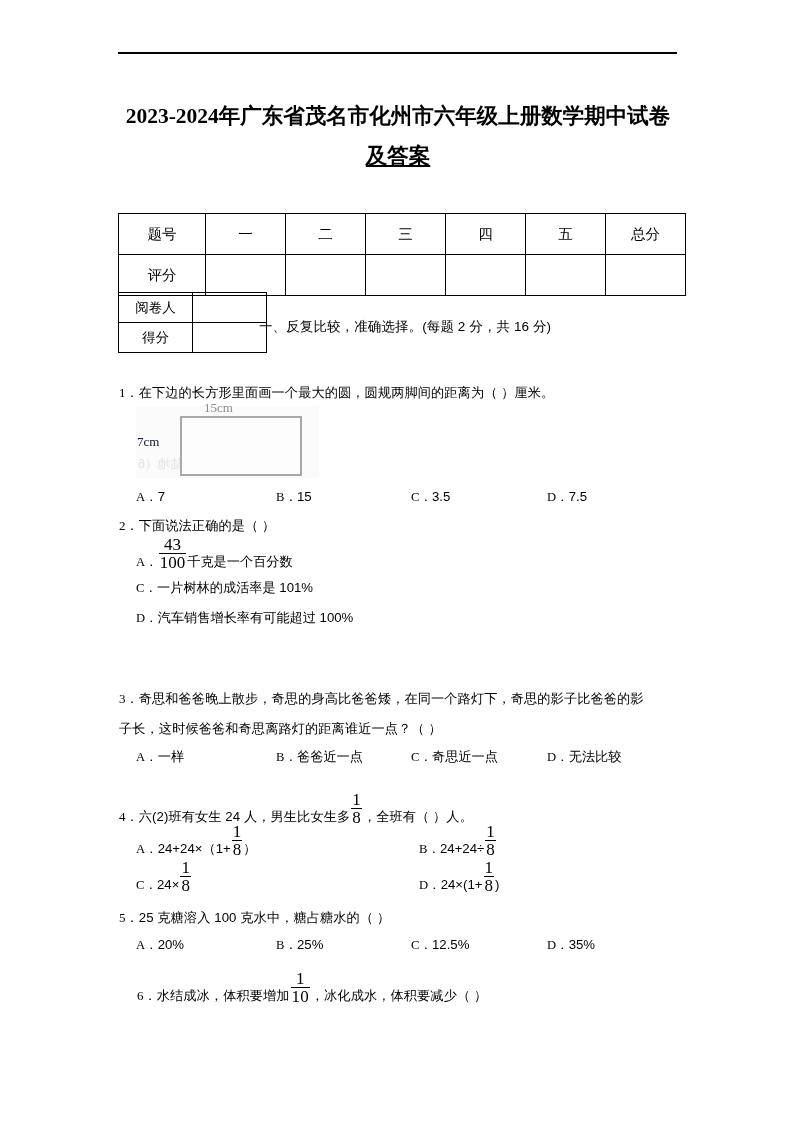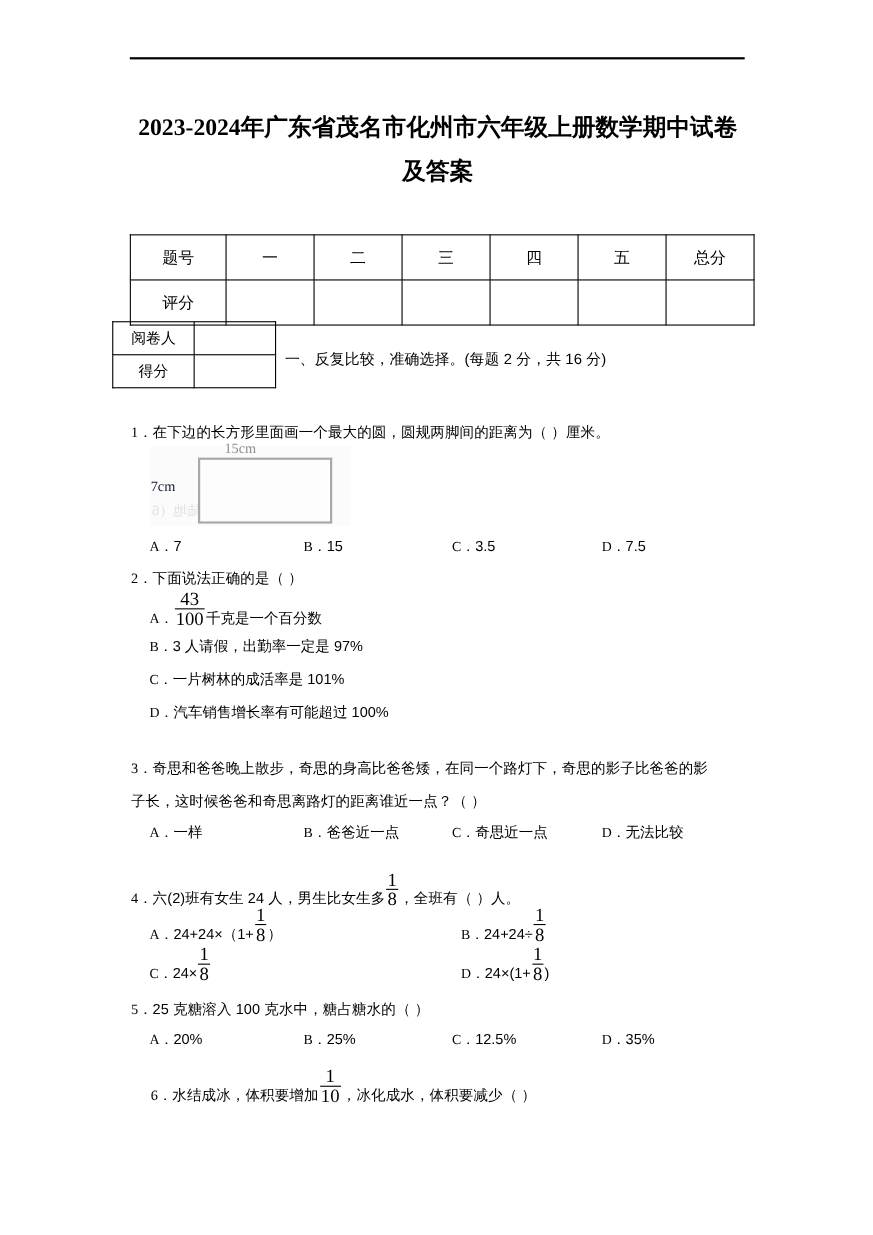--- a/index.html
+++ b/index.html
@@ -39,21 +39,21 @@
     left: 118px;
     top: 96px;
     width: 560px;
     text-align: center;
     font-family: "Liberation Serif", "DejaVu Serif", serif;
     font-weight: bold;
     font-size: 21.5px;
     line-height: 40px;
     letter-spacing: 0px;
   }
-  .doc-title .l2 { display: block; }
+  .doc-title .l2 { display: block; text-decoration: underline; }
 
   
   .id-line {
     position: absolute;
     left: 119px;
     top: 182px;
     font-size: 13.5px;
     font-family: "Liberation Sans", "DejaVu Sans", sans-serif;
     white-space: nowrap;
     letter-spacing: 0.2px;
@@ -85,21 +85,21 @@
     vertical-align: middle;
     font-size: 14.5px;
     font-family: Liberation Mono, monospace;
   }
   table.score-table col.c0 { width: 87px; }
   table.score-table col.cx { width: 80px; }
 
   
   table.marker-table {
     position: absolute;
-    left: 102px;
+    left: 118px;
     top: 292px;
     width: 148px;
     border-collapse: collapse;
     table-layout: fixed;
   }
   table.marker-table td {
     border: 1.3px solid #000;
     height: 27px;
     text-align: center;
     vertical-align: middle;
@@ -322,23 +322,20 @@
 
   <div class="q" style="top:513px;">
     <span class="stem"><span class="qnum">2．</span><span>下面说法正确的是（      ）</span></span>
   </div>
 
   <div class="q" style="top:541px; line-height:31px;">
     <span class="opt-row" style="height:31px;">
       <span class="opt o-a"><span class="lab">A．</span><span class="frac"><span class="num">43</span><span class="den">100</span></span><span>千克是一个百分数</span></span>
     </span>
     <span class="opt-row" style="height:30px;">
-      <span class="opt o-a"><span class="lab">B．</span><span>3 人请假，出勤率一定是 97%</span></span>
-    </span>
-    <span class="opt-row" style="height:30px;">
       <span class="opt o-a"><span class="lab">C．</span><span>一片树林的成活率是 101%</span></span>
     </span>
     <span class="opt-row" style="height:30px;">
       <span class="opt o-a"><span class="lab">D．</span><span>汽车销售增长率有可能超过 100%</span></span>
     </span>
   </div>
 
   <div class="q" style="top:684px; line-height:30px;">
     <span class="stem"><span class="qnum">3．</span><span>奇思和爸爸晚上散步，奇思的身高比爸爸矮，在同一个路灯下，奇思的影子比爸爸的影</span></span>
     <span class="stem">子长，这时候爸爸和奇思离路灯的距离谁近一点？（      ）</span>

